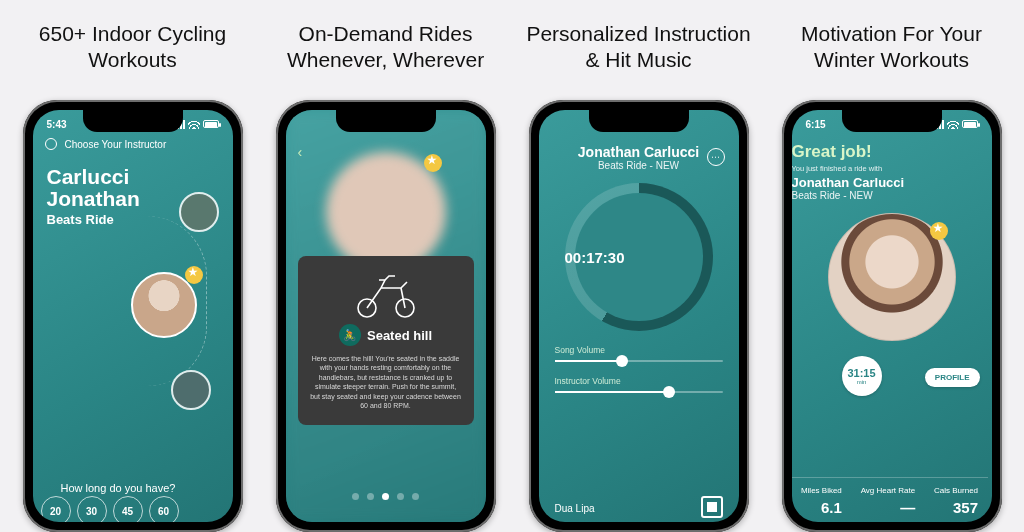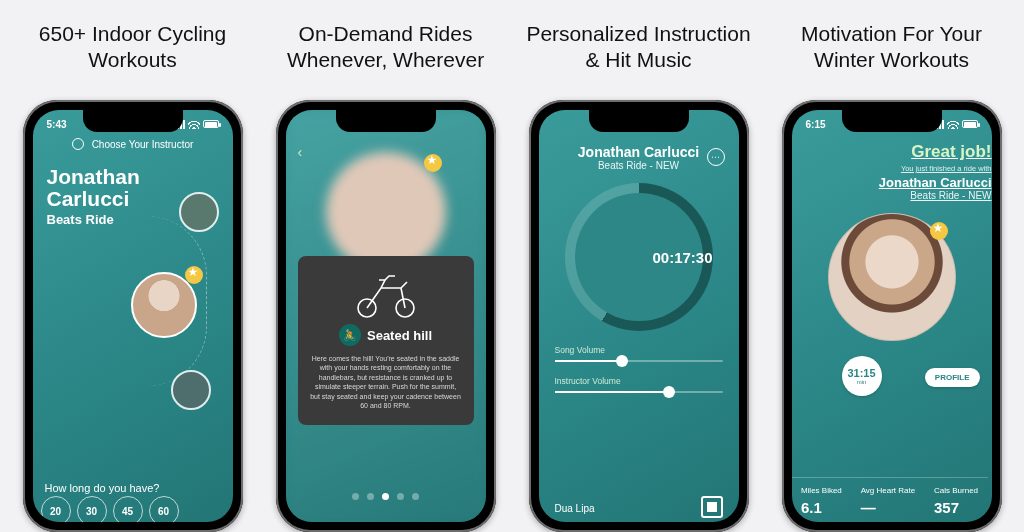--- a/index.html
+++ b/index.html
@@ -78,26 +78,26 @@
   .wifi-icon { width:12px;height:9px;background:
     radial-gradient(circle at 50% 100%, #fff 2px, transparent 2px),
     radial-gradient(circle at 50% 100%, transparent 4px, #fff 4px, #fff 5px, transparent 5px),
     radial-gradient(circle at 50% 100%, transparent 7px, #fff 7px, #fff 8px, transparent 8px);
   }
   .batt-icon { width:16px;height:8px;border:1px solid #fff;border-radius:2px;position:relative;}
   .batt-icon::after{content:"";position:absolute;right:-3px;top:2px;width:2px;height:4px;background:#fff;border-radius:1px;}
   .batt-icon::before{content:"";position:absolute;left:1px;top:1px;width:12px;height:6px;background:#fff;border-radius:1px;}
 
   
-  .s1 .topbar { display:flex; align-items:center; gap:8px; padding:0 12px 6px; font-size:10px;justify-content:center;}
+  .s1 .topbar { display:flex; align-items:center; gap:8px; padding:0 12px 6px; font-size:10px;}
   .gear { width:12px; height:12px; border:1.5px solid #fff; border-radius:50%; position:relative;}
   .s1 .instr-name { padding:10px 14px 0; font-size:21px; font-weight:700; line-height:1.05;}
   .s1 .ride-name { padding:2px 14px 10px; font-size:13px; font-weight:600;}
   .s1 .artists { padding:0 14px; font-size:8.5px; line-height:1.7;}
-  .s1 .howlong { position:absolute; bottom:28px; left:12px; font-size:11px;}
+  .s1 .howlong { position:absolute; bottom:28px; left:28px; font-size:11px;}
   .s1 .pills { position:absolute; bottom:-4px; left:8px; display:flex; gap:6px;}
   .s1 .pill { width:30px;height:30px;border:1.5px solid rgba(255,255,255,0.7);border-radius:50%;display:flex;align-items:center;justify-content:center;font-size:10px;font-weight:700;}
   .avatar { border-radius:50%; border:2px solid #fff; background:#d8bfa8 radial-gradient(circle at 50% 35%, #e8d5c5 30%, #c9a68a 31%); position:absolute; }
   .s1 .av-main { width:66px;height:66px; right:36px; top:162px;}
   .s1 .av-top { width:40px;height:40px; right:14px; top:82px; opacity:0.85; background:#617569;}
   .s1 .av-bot { width:40px;height:40px; right:22px; top:260px; opacity:0.85; background:#556a6a;}
   .star { position:absolute; width:18px;height:18px;background:#f4c842;border-radius:50%; }
   .star::after{content:"★";position:absolute;left:3px;top:-1px;font-size:12px;color:#fff;}
   .s1 .star{ right:30px; top:156px;}
   .curve { position:absolute; right:26px; top:106px; width:60px; height:170px; border:1.5px dashed rgba(255,255,255,0.4); border-left:none; border-top:none; border-bottom:none; border-radius:0 80px 80px 0;}
@@ -118,44 +118,44 @@
 
   
   .s3 .titleblk{ text-align:center; padding:6px 0 8px;}
   .s3 .instr{font-size:14px;font-weight:700;}
   .s3 .ride{font-size:10px;opacity:0.9;}
   .s3 .more{position:absolute;right:14px;top:38px;width:18px;height:18px;border:1.5px solid #fff;border-radius:50%;display:flex;align-items:center;justify-content:center;font-size:9px;}
   .s3 .ring{ width:148px;height:148px;border-radius:50%;margin:4px auto 0;position:relative;
     background: conic-gradient(#1a5858 0deg 210deg, rgba(255,255,255,0.15) 210deg 360deg);}
   .s3 .ring::after{content:"";position:absolute;inset:10px;border-radius:50%;background:#2e8787;}
   .s3 .starburst{position:absolute;inset:20px;border-radius:50%;background:#1d6b6b;clip-path:polygon(50% 3%,61% 38%,97% 38%,68% 60%,79% 95%,50% 73%,21% 95%,32% 60%,3% 38%,39% 38%);opacity:0.7;}
-  .s3 .timer{position:absolute;left:0;right:0;top:50%;transform:translateY(-50%);text-align:right;font-size:15px;font-weight:700;z-index:5;}
+  .s3 .timer{position:absolute;left:0;right:0;top:50%;transform:translateY(-50%);text-align:left;font-size:15px;font-weight:700;z-index:5;}
   .s3 .sliders{padding:14px 16px 0;font-size:8.5px;color:#cdebd6;}
   .s3 .sl{margin-bottom:14px;}
   .s3 .track{height:2px;background:rgba(255,255,255,0.35);position:relative;border-radius:2px;margin-top:5px;}
   .s3 .fill{position:absolute;left:0;top:0;height:2px;background:#fff;}
   .s3 .thumb{position:absolute;top:-5px;width:12px;height:12px;border-radius:50%;background:#fff;transform:translateX(-50%);}
   .s3 .song{position:absolute;left:16px;bottom:8px;font-size:10px;}
   .s3 .stop{position:absolute;right:16px;bottom:4px;width:22px;height:22px;border:2px solid #fff;border-radius:3px;}
   .s3 .stop::after{content:"";position:absolute;inset:4px;background:#fff;}
 
   
-  .s4 .titleblk{ text-align:right; padding:4px 0 6px;text-decoration:underline;}
+  .s4 .titleblk{ text-align:left; padding:4px 0 6px;}
   .s4 .gj{font-size:17px;font-weight:800;color:#d9f5c8;}
   .s4 .fin{font-size:7.5px;opacity:0.85;margin-top:2px;}
   .s4 .instr{font-size:13px;font-weight:700;margin-top:2px;}
   .s4 .ride{font-size:10px;opacity:0.9;}
   .s4 .avwrap{width:128px;height:128px;border-radius:50%;border:1px solid rgba(0,0,0,0.1);background:#e3d2c4;margin:6px auto 0;position:relative;overflow:hidden;}
   .s4 .face{position:absolute;inset:0;background:radial-gradient(circle at 50% 38%,#ecd8c9 26%,#caa789 27% 42%,#6b4a3a 43% 50%,transparent 51%);}
   .s4 .star{ right:44px; top:112px;}
   .s4 .chip{position:absolute;background:#fff;color:#2a8585;border-radius:16px;padding:5px 10px;font-size:8px;font-weight:700;box-shadow:0 1px 3px rgba(0,0,0,0.2);margin-left:36px;}
   .s4 .chip.time{left:14px;top:246px;width:40px;height:40px;border-radius:50%;display:flex;flex-direction:column;align-items:center;justify-content:center;padding:0;font-size:11px;line-height:1;}
   .s4 .chip.time small{font-size:6px;font-weight:400;}
   .s4 .chip.profile{right:12px;top:258px;}
-  .s4 .stats{position:absolute;left:0;right:4px;bottom:6px;display:flex;justify-content:space-around;text-align:left;font-size:8px;border-top:1px solid rgba(255,255,255,0.25);padding-top:8px;}
+  .s4 .stats{position:absolute;left:0;right:4px;bottom:6px;display:flex;justify-content:space-around;text-align:right;font-size:8px;border-top:1px solid rgba(255,255,255,0.25);padding-top:8px;}
   .s4 .stats .v{font-size:15px;font-weight:700;margin-top:4px;}
 </style>
 </head>
 <body>
 
 <div class="panel">
   <div class="headline">650+ Indoor Cycling Workouts</div>
   <div class="phone">
     <div class="notch"></div>
     <div class="screen s1">
@@ -170,22 +170,22 @@
             </span>
           <span class="wifi-icon"></span>
           <span class="batt-icon"></span>
         </span>
       </div>
       <div class="topbar">
         <span class="gear"></span>
         <span>Choose Your Instructor</span>
       </div>
       <div class="instr-name">
+        <div>Carlucci</div>
         <div>Jonathan</div>
-        <div>Carlucci</div>
       </div>
       <div class="ride-name">Beats Ride</div>
       <div class="curve"></div>
       <div class="avatar av-top"></div>
       <div class="avatar av-main"></div>
       <div class="star"></div>
       <div class="avatar av-bot"></div>
       <div class="howlong">How long do you have?</div>
       <div class="pills">
         <div class="pill">20</div>

